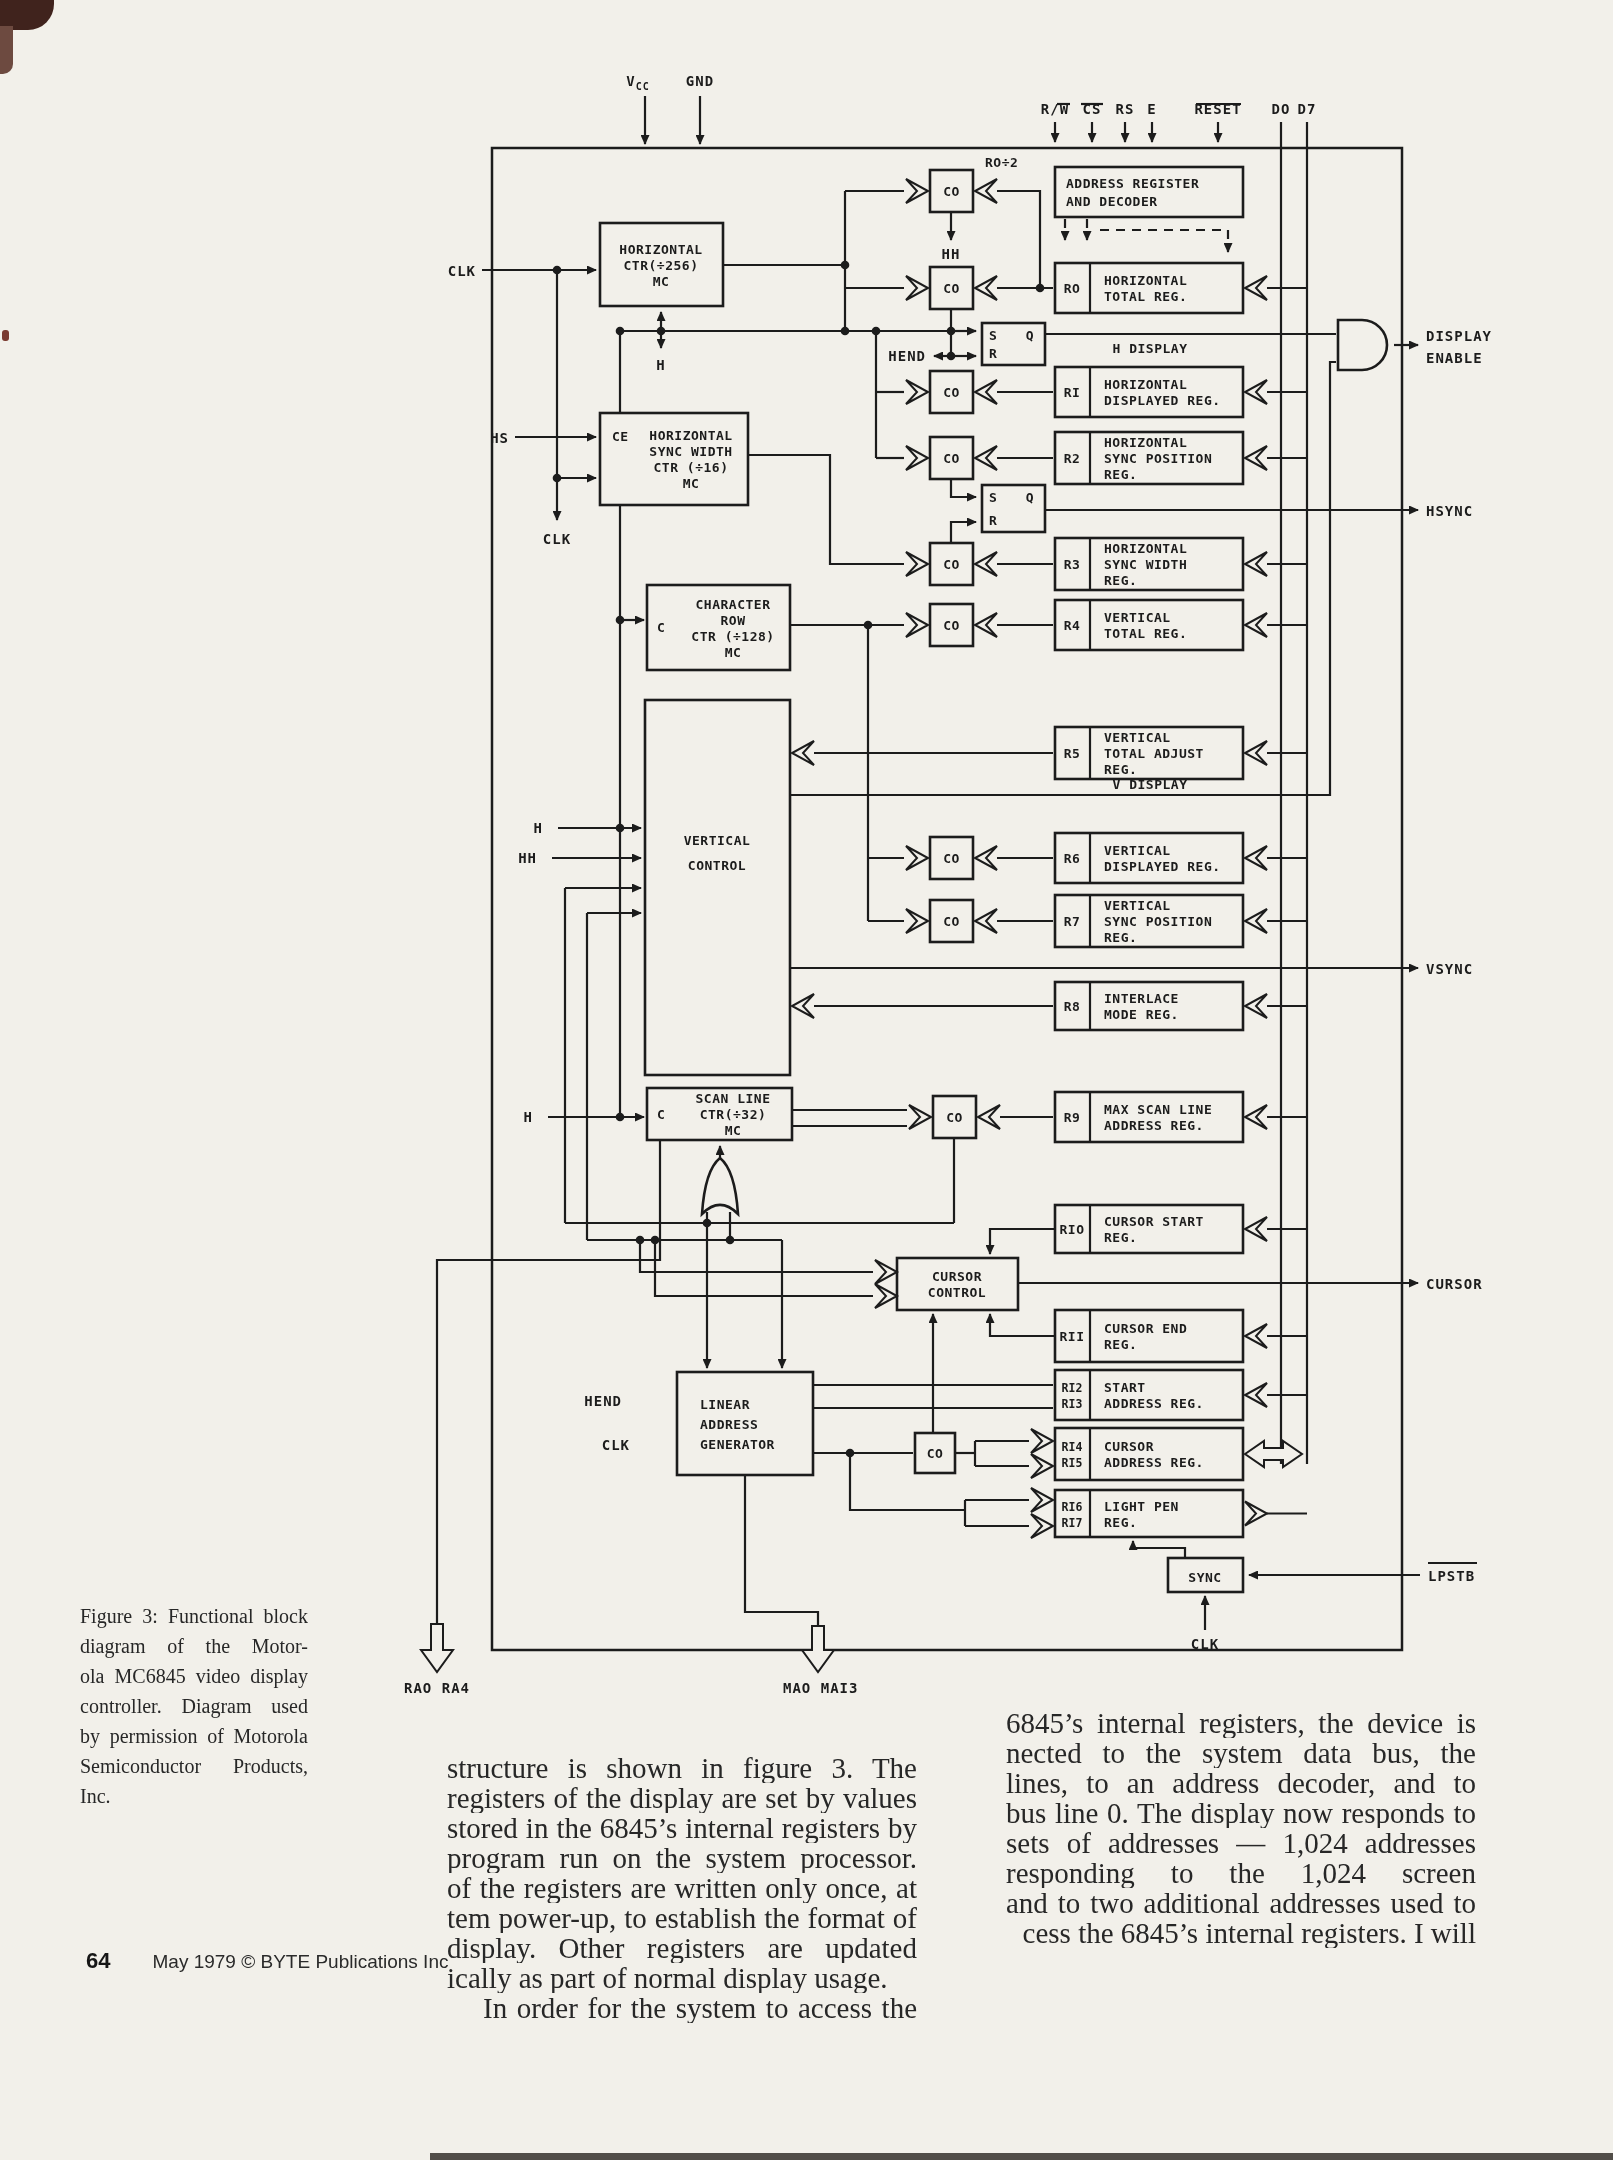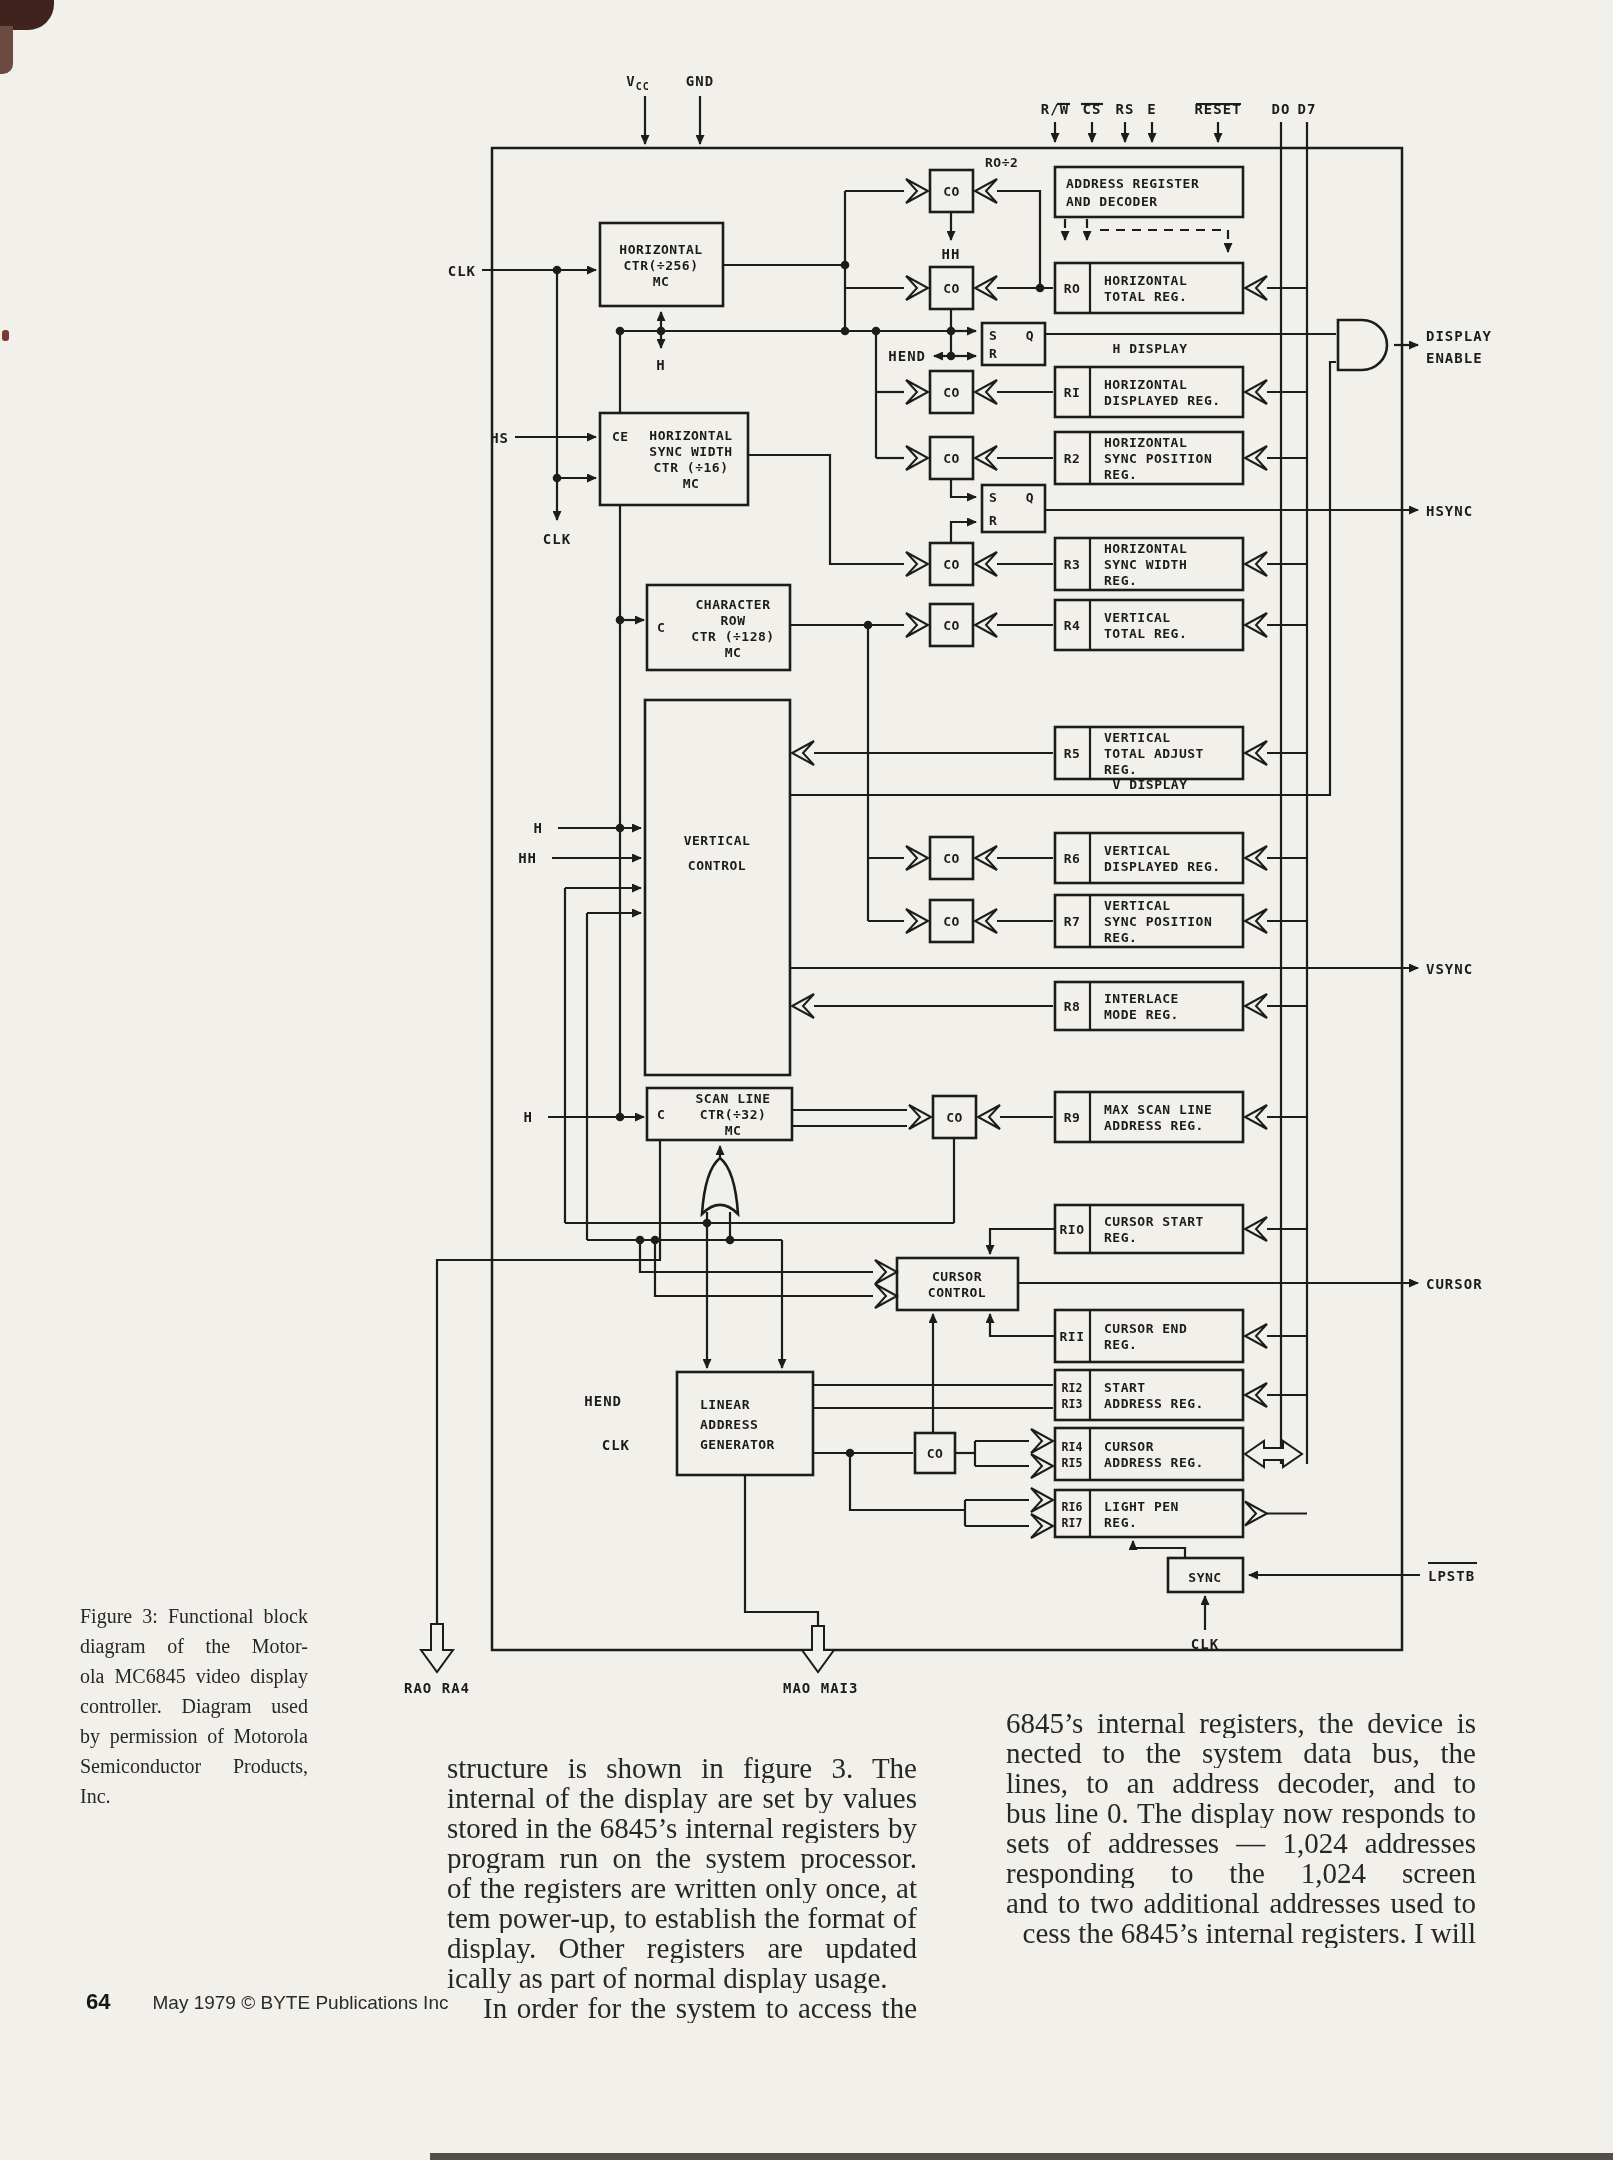--- a/index.html
+++ b/index.html
@@ -15,21 +15,21 @@
   .dash{stroke-dasharray:9 7;}
   .obx{fill:none;stroke:#1c1c1c;stroke-width:2.5;}
   .bx{fill:#f2f0ea;stroke:#1c1c1c;stroke-width:2.6;}
   .ch{fill:#f2f0ea;stroke:#1c1c1c;stroke-width:2;stroke-linejoin:miter;}
   .jn{fill:#1c1c1c;}
   .cap{position:absolute;left:80px;top:1601px;width:228px;font-size:20px;line-height:30px;}
   .col{position:absolute;width:470px;font-size:29px;line-height:30px;}
   .ln{text-align:justify;text-align-last:justify;height:30px;overflow:hidden;}
   .ln.nj{text-align:right;text-align-last:left;}
   .ln.ind{padding-left:36px;box-sizing:border-box;}
-  .footer{position:absolute;left:86px;top:1989px;font-family:"Liberation Sans",sans-serif;font-size:19px;color:#2a2a2a;}
+  .footer{position:absolute;left:86px;top:1948px;font-family:"Liberation Sans",sans-serif;font-size:19px;color:#2a2a2a;}
   .footer .num{font-weight:700;font-size:22px;margin-right:42px;color:#161616;}
   .art1{position:absolute;left:0;top:0;width:54px;height:30px;background:#40231d;border-radius:0 0 26px 2px;}
   .art2{position:absolute;left:0;top:26px;width:13px;height:48px;background:#6d4a40;border-radius:0 0 10px 0;}
   .art5{position:absolute;left:2px;top:330px;width:7px;height:11px;background:#7a3a30;border-radius:3px;}
   .art3{position:absolute;left:430px;top:2153px;width:1183px;height:7px;background:#35302b;opacity:.85;}
 </style>
 </head>
 <body>
 
 <div class="page">
@@ -405,21 +405,21 @@
     <div class="ln">diagram of the Motor-</div>
     <div class="ln">ola MC6845 video display</div>
     <div class="ln">controller. Diagram used</div>
     <div class="ln">by permission of Motorola</div>
     <div class="ln">Semiconductor Products,</div>
     <div class="ln nj">Inc.</div>
   </div>
 
   <div class="col" style="left:447px;top:1753px;">
     <div class="ln">structure is shown in figure 3. The charac-</div>
-    <div class="ln">internal of the display are set by values</div>
+    <div class="ln">registers of the display are set by values</div>
     <div class="ln">stored in the 6845’s internal registers by a</div>
     <div class="ln">program run on the system processor. Some</div>
     <div class="ln">of the registers are written only once, at sys-</div>
     <div class="ln">tem power-up, to establish the format of the</div>
     <div class="ln">display. Other registers are updated period-</div>
     <div class="ln nj">ically as part of normal display usage.</div>
     <div class="ln ind">In order for the system to access the</div>
   </div>
 
   <div class="col" style="left:1006px;top:1708px;">

